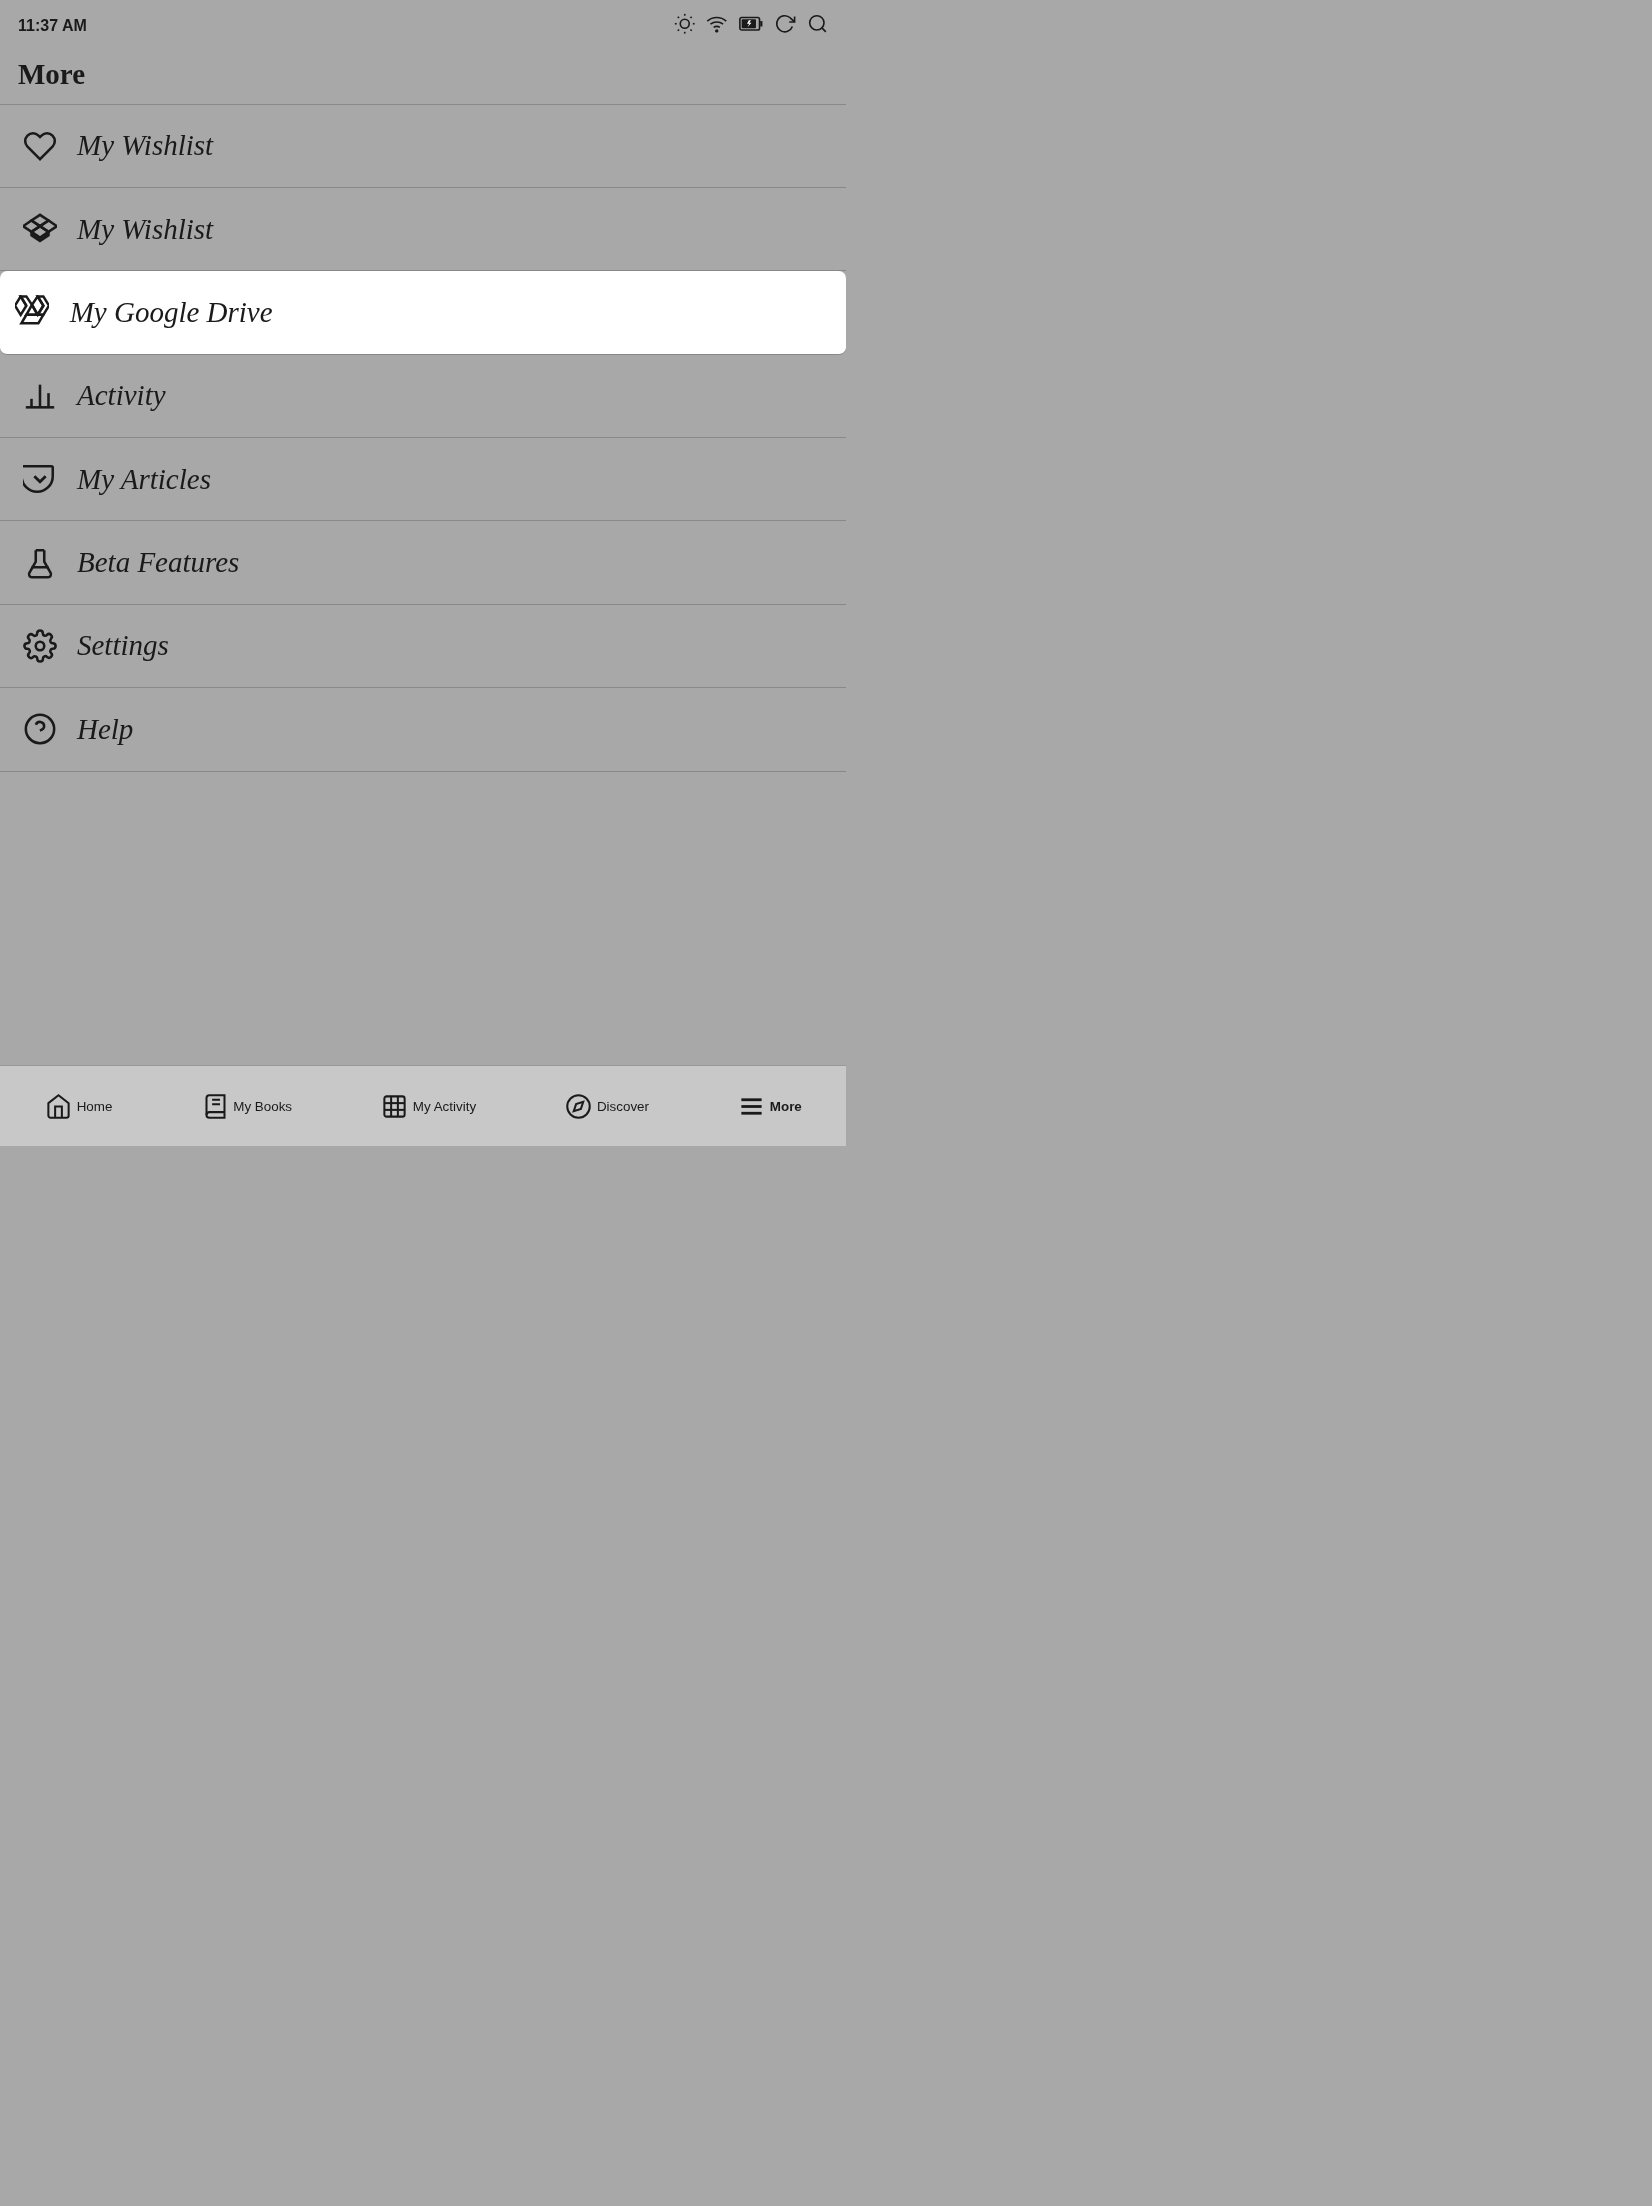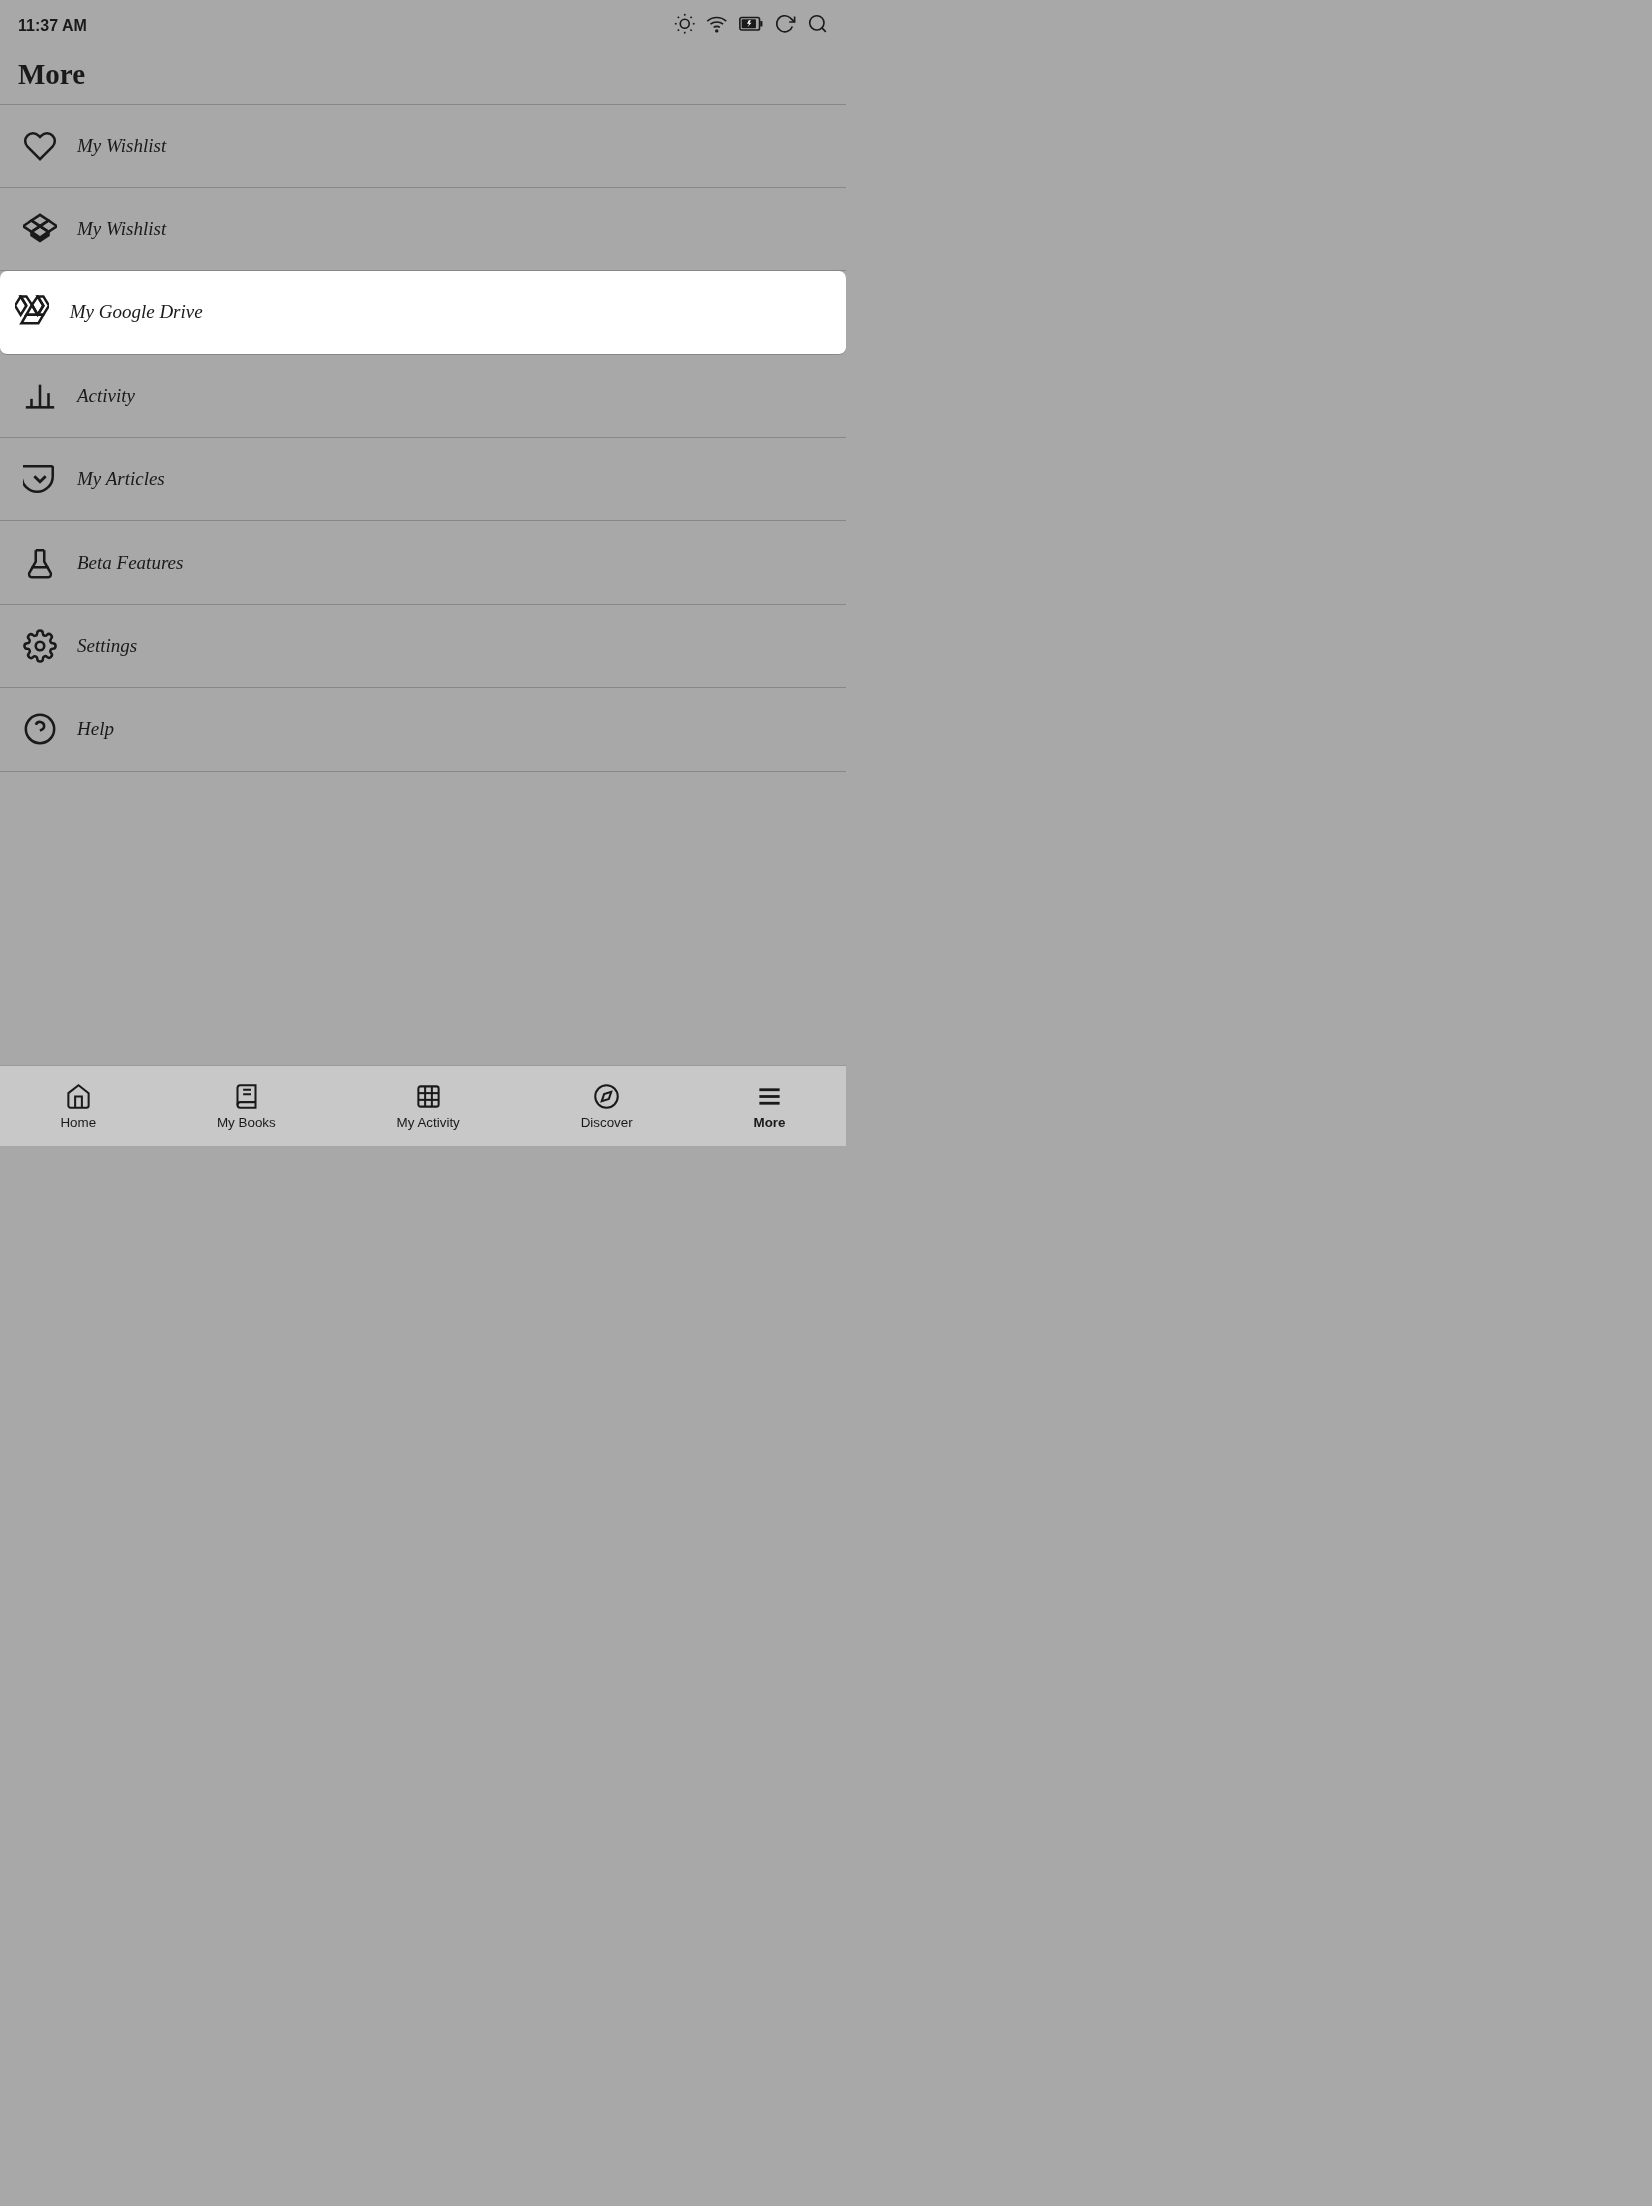--- a/index.html
+++ b/index.html
@@ -93,21 +93,21 @@
 
     .menu-item-icon svg {
       width: 34px;
       height: 34px;
       stroke: #1a1a1a;
       fill: none;
       stroke-width: 1.8;
     }
 
     .menu-item-label {
-      font-size: 19px;
+      font-size: 29px;
       font-style: italic;
       color: #1a1a1a;
       font-family: Georgia, serif;
     }
 
     
     .bottom-nav {
       position: absolute;
       bottom: 0;
       left: 0;
@@ -115,21 +115,21 @@
       height: 81px;
       background: #c8c8c8;
       border-top: 0.9px solid #999;
       display: flex;
       align-items: center;
       justify-content: space-around;
     }
 
     .nav-item {
       display: flex;
-      flex-direction: column;
+      flex-direction: row;
       align-items: center;
       gap: 3.6px;
       cursor: pointer;
       padding: 7.2px 14.3px;
     }
 
     .nav-item-icon {
       width: 29px;
       height: 29px;
       display: flex;

